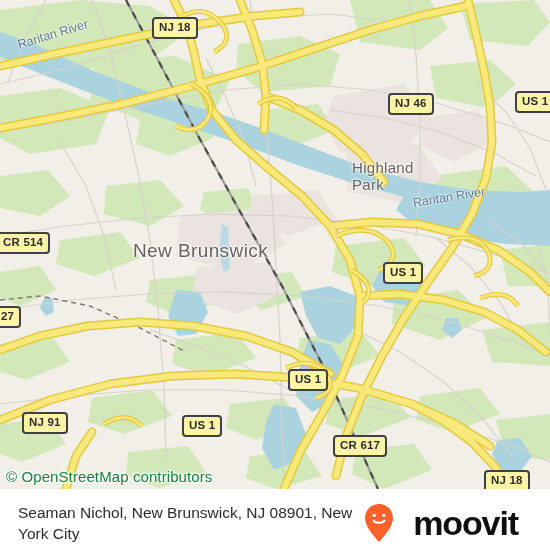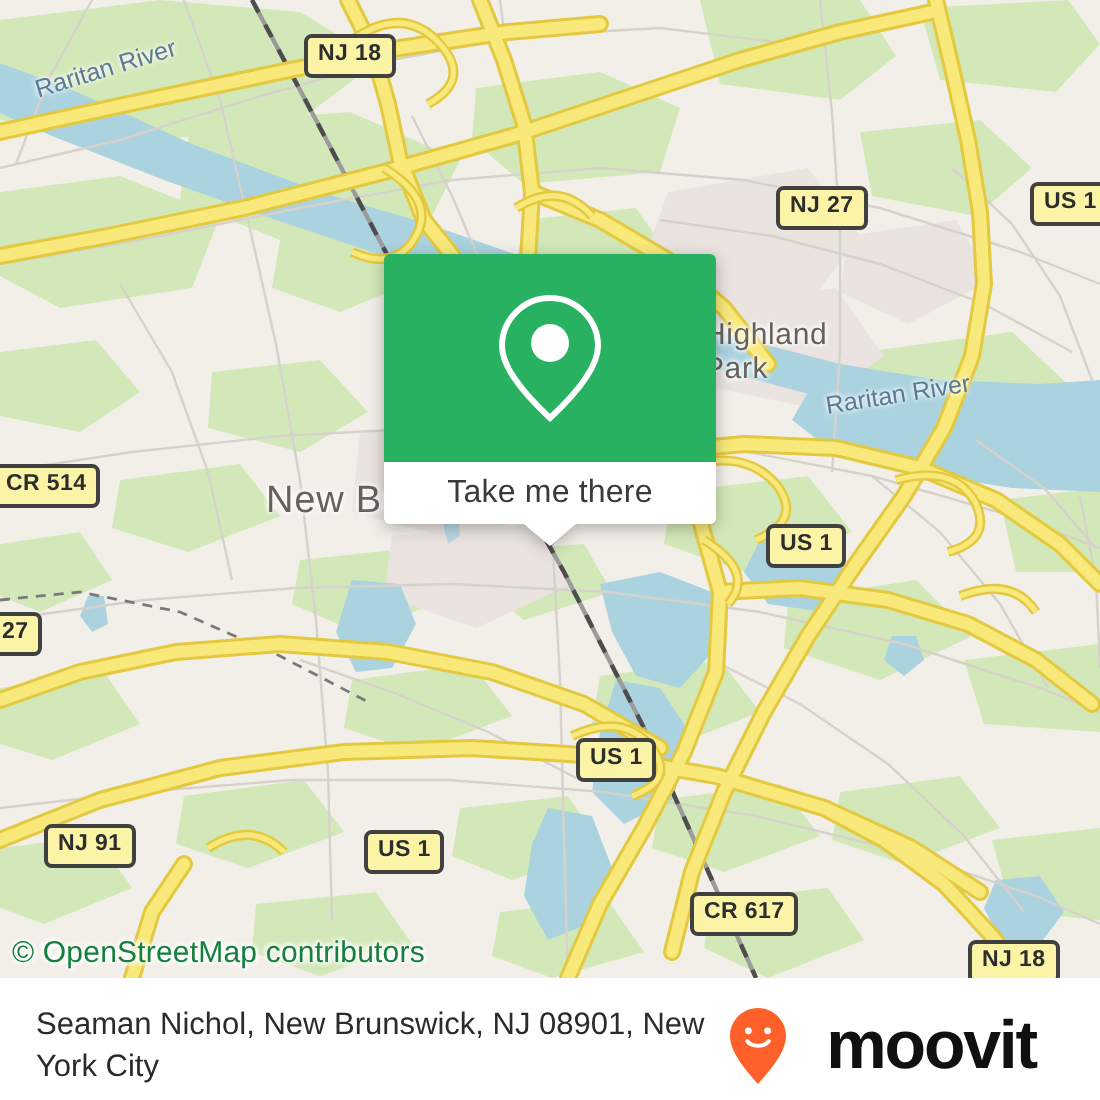--- a/index.html
+++ b/index.html
@@ -241,45 +241,33 @@
     </svg>
 
     <div class="place place-city" style="left:133px;top:240px;">New Brunswick</div>
     <div class="place place-town" style="left:352px;top:159px;">Highland</div>
     <div class="place place-town" style="left:352px;top:176px;">Park</div>
 
     <div class="river" style="left:18px;top:38px;transform:rotate(-17deg);transform-origin:left center;">Raritan River</div>
     <div class="river" style="left:413px;top:196px;transform:rotate(-9deg);transform-origin:left center;">Raritan River</div>
 
     <div class="shield" style="left:152px;top:17px;">NJ 18</div>
-    <div class="shield" style="left:388px;top:93px;">NJ 27</div>
+    <div class="shield" style="left:388px;top:93px;">NJ 46</div>
     <div class="shield" style="left:515px;top:91px;">US 1</div>
     <div class="shield" style="left:-4px;top:232px;">CR 514</div>
     <div class="shield" style="left:-6px;top:306px;">27</div>
     <div class="shield" style="left:383px;top:262px;">US 1</div>
     <div class="shield" style="left:22px;top:385px;margin-top:27px;">NJ 91</div>
     <div class="shield" style="left:288px;top:369px;">US 1</div>
     <div class="shield" style="left:182px;top:415px;">US 1</div>
-    <div class="shield" style="left:333px;top:446px;margin-left:12px;">CR 617</div>
+    <div class="shield" style="left:333px;top:435px;">CR 617</div>
     <div class="shield" style="left:484px;top:470px;">NJ 18</div>
 
     <div class="osm-attrib">© OpenStreetMap contributors</div>
 
-    <div class="card">
-      <div class="card-top">
-        <svg class="pin-icon" width="56" height="66" viewBox="0 0 56 66">
-          <path d="M28 3 C14.8 3 4 13.7 4 27 C4 37 13.5 49.5 28 63 C42.5 49.5 52 37 52 27 C52 13.7 41.2 3 28 3 Z" fill="none" stroke="#ffffff" stroke-width="3"></path>
-          <circle cx="28" cy="25.5" r="9.5" fill="#ffffff"></circle>
-        </svg>
-      </div>
-      <div class="card-bottom">
-        <span class="card-label">Take me there</span>
-      </div>
-      <div class="card-pointer"></div>
-    </div>
 
   </div>
 
   <div class="footer">
     <div class="footer-title">Seaman Nichol, New Brunswick, NJ 08901, New York City</div>
     <div class="brand">
       <svg width="30" height="40" viewBox="0 0 30 40">
         <path d="M15 1 C7.3 1 1 7.3 1 15 C1 23 8.5 31.5 15 39 C21.5 31.5 29 23 29 15 C29 7.3 22.7 1 15 1 Z" fill="#ff5f28"></path>
         <circle cx="10.2" cy="12.4" r="1.7" fill="#ffffff"></circle>
         <circle cx="19.8" cy="12.4" r="1.7" fill="#ffffff"></circle>

